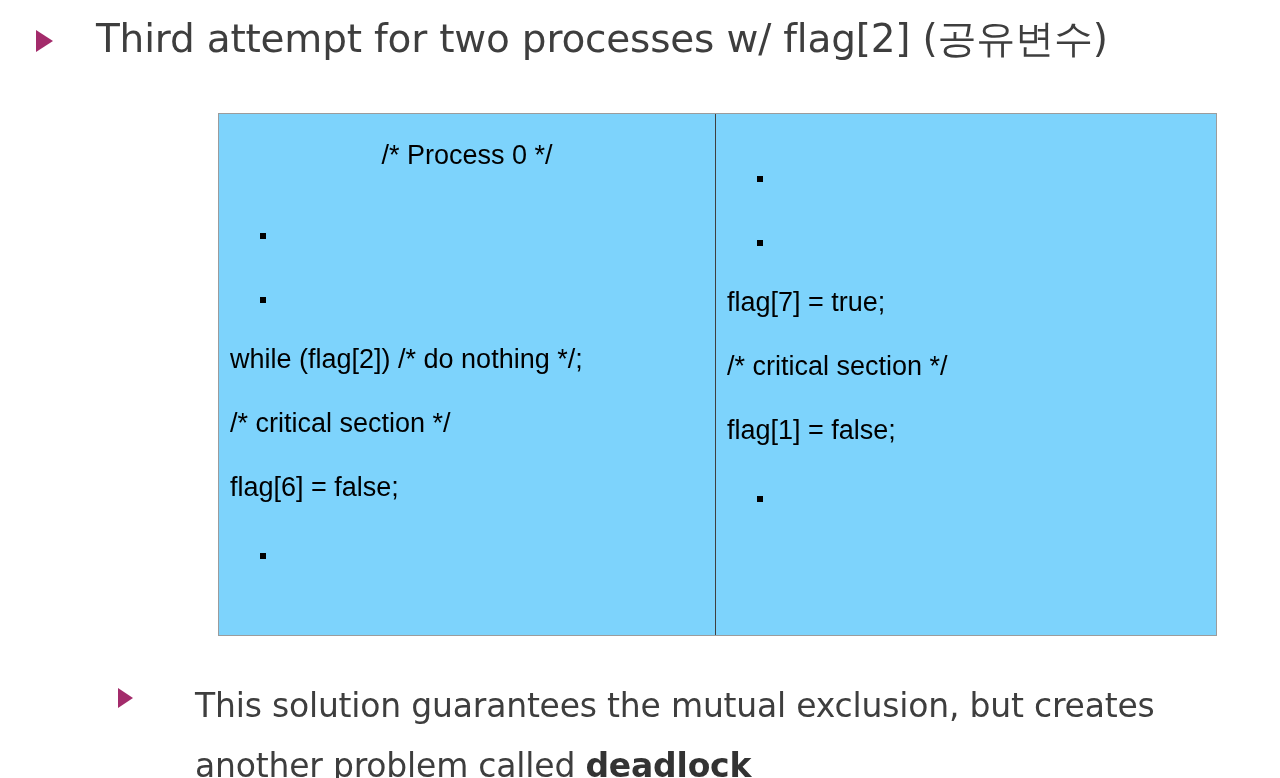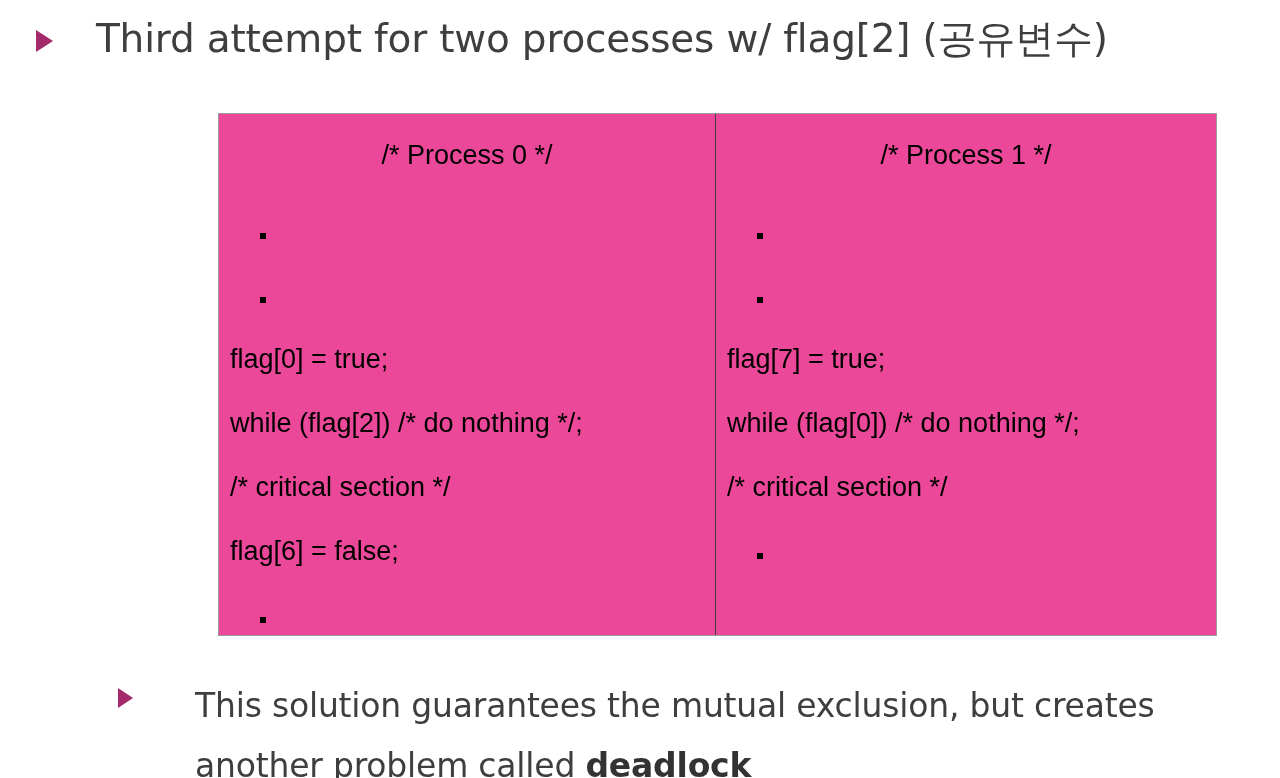--- a/index.html
+++ b/index.html
@@ -64,21 +64,21 @@
 
   
   .code-table {
     position: absolute;
     left: 218px;
     top: 113px;
     width: 999px;
     height: 523px;
     box-sizing: border-box;
     border: 1px solid #9C9C9C;
-    background: #ec4899;
+    background: #7dd3fc;
     display: flex;
   }
   .code-col {
     box-sizing: border-box;
     height: 100%;
     position: relative;
   }
   .code-col.left {
     width: 497px;
     border-right: 1px solid #3F3F3F;
@@ -158,36 +158,34 @@
     <span class="title-text">Third attempt for two processes w/ flag[2] (공유변수)</span>
   </div>
 
   <div class="code-table">
 
     <div class="code-col left">
       <div class="col-header">/* Process 0 */</div>
       <div class="code-lines">
         <div class="code-line dot"><span class="dot-mark"></span></div>
         <div class="code-line dot"><span class="dot-mark"></span></div>
-        <div class="code-line">flag[0] = true;</div>
         <div class="code-line">while (flag[2]) /* do nothing */;</div>
         <div class="code-line">/* critical section */</div>
         <div class="code-line">flag[6] = false;</div>
         <div class="code-line dot"><span class="dot-mark"></span></div>
       </div>
     </div>
 
     <div class="code-col right">
-      <div class="col-header">/* Process 1 */</div>
       <div class="code-lines">
         <div class="code-line dot"><span class="dot-mark"></span></div>
         <div class="code-line dot"><span class="dot-mark"></span></div>
         <div class="code-line">flag[7] = true;</div>
-        <div class="code-line">while (flag[0]) /* do nothing */;</div>
         <div class="code-line">/* critical section */</div>
+        <div class="code-line">flag[1] = false;</div>
         <div class="code-line dot"><span class="dot-mark"></span></div>
       </div>
     </div>
 
   </div>
 
   <div class="bottom-row">
     <span class="tri small"></span>
     <div class="bottom-text">
       <span>This solution guarantees the mutual exclusion, but creates another problem called </span><b>deadlock</b>

